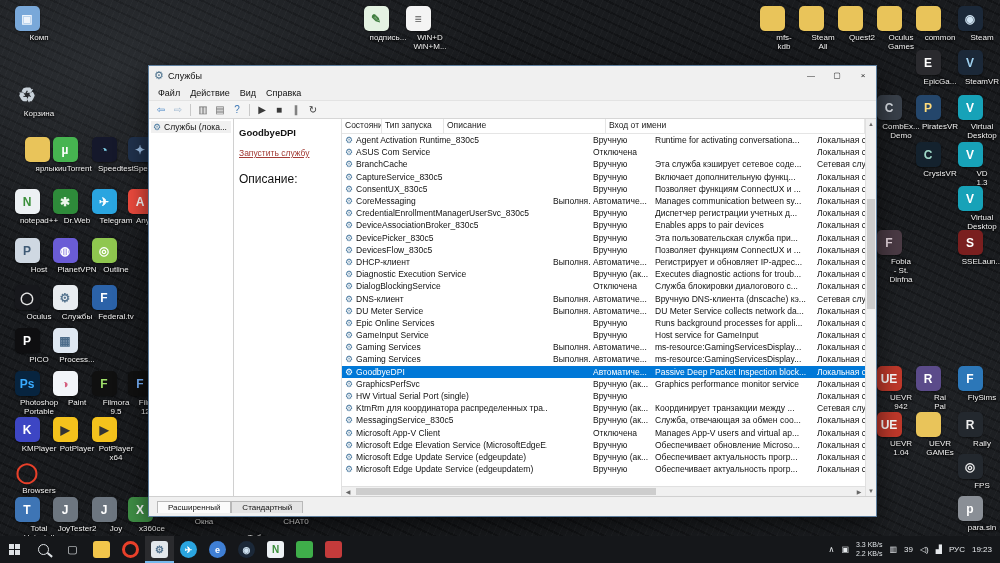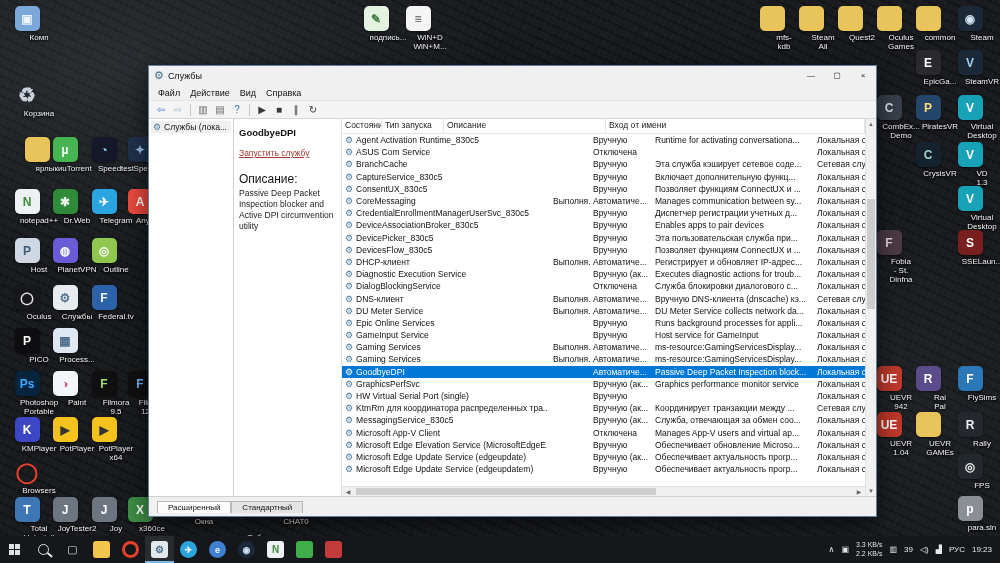--- a/index.html
+++ b/index.html
@@ -359,21 +359,20 @@
           <span class="tgear">⚙</span>
           <span>Службы (лока...</span>
         </div>
       </div>
       <div class="main">
         <div class="content">
           <div class="sidepane">
             <div class="sp-title">GoodbyeDPI</div>
             <div class="sp-link">Запустить службу</div>
             <div class="sp-dlabel">Описание:</div>
-            <div class="sp-desc">Passive Deep Packet Inspection blocker and Active DPI circumvention utility</div>
           </div>
           <div class="listwrap">
             <div class="listcols">
               <div class="thead">
                   <div class="hcell c1">Состояни...</div>
                   <div class="hcell c2">Тип запуска</div>
                   <div class="hcell c3">Описание</div>
                   <div class="hcell c4">Вход от имени</div>
                 </div>
               <div class="rows">

